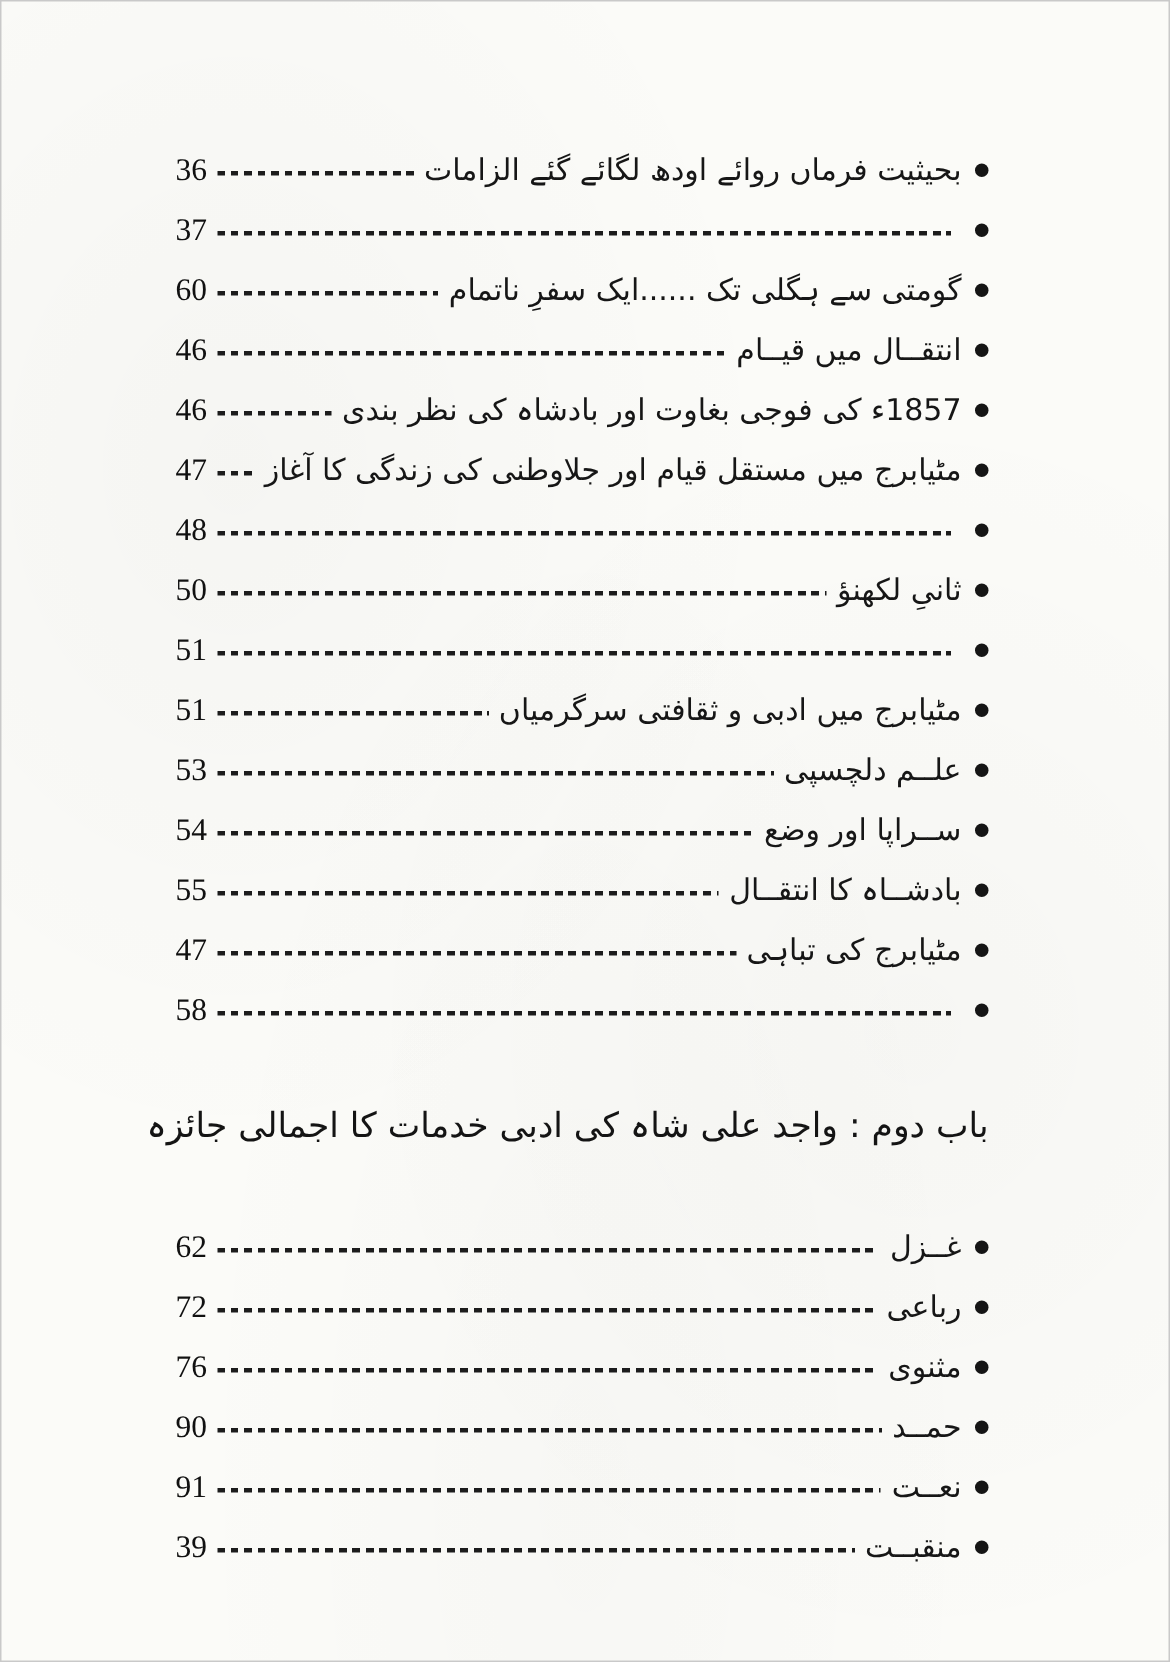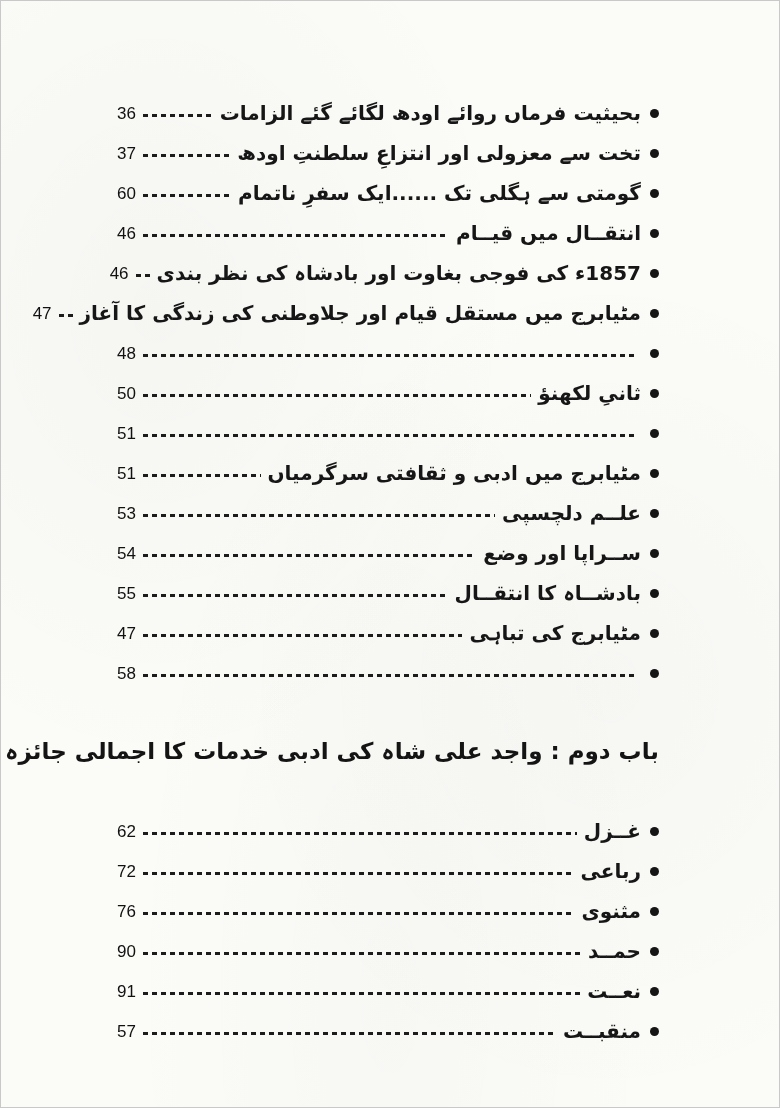--- a/index.html
+++ b/index.html
@@ -28,47 +28,47 @@
     height:40px;
   }
   .bullet{
     width:9px;height:9px;border-radius:50%;
     background:#151515;
     flex:0 0 auto;
     margin-inline-end:9px;
   }
   .title{
     font-size:20px;
-    font-weight:bold;
+    font-weight:normal;
     color:#161616;
     white-space:nowrap;
     line-height:1.35;
     flex:0 0 auto;
   }
   .leader{
     flex:1 1 auto;
     min-width:14px;
     height:3px;
     margin:0 7px;
     position:relative;
     top:2px;
     background:repeating-linear-gradient(90deg,#1c1c1c 0 5px,transparent 5px 9px);
   }
   .pagenum{
-    font-family:Liberation Sans, sans-serif;
-    font-size:17px;
+    font-family:Liberation Serif, serif;
+    font-size:21px;
     color:#111111;
     flex:0 0 auto;
     line-height:1;
   }
   .chapter-heading{
     direction:rtl;
     text-align:center;
     font-size:23px;
-    font-weight:bold;
+    font-weight:normal;
     color:#141414;
     margin-top:40px;
     height:36px;
     line-height:36px;
     white-space:nowrap;
   }
   #section-2{margin-top:42px;}
 </style>
 </head>
 <body>
@@ -77,21 +77,20 @@
   <div class="toc-list" id="section-1">
   <div class="toc-row">
     <span class="bullet"></span>
     <span class="title">بحیثیت فرماں روائے اودھ لگائے گئے الزامات</span>
     <span class="leader"></span>
     <span class="pagenum">36</span>
   </div>
 
   <div class="toc-row">
     <span class="bullet"></span>
-    <span class="title">تخت سے معزولی اور انتزاعِ سلطنتِ اودھ</span>
     <span class="leader"></span>
     <span class="pagenum">37</span>
   </div>
 
   <div class="toc-row">
     <span class="bullet"></span>
     <span class="title">گومتی سے ہگلی تک ......ایک سفرِ ناتمام</span>
     <span class="leader"></span>
     <span class="pagenum">60</span>
   </div>
@@ -211,16 +210,16 @@
     <span class="bullet"></span>
     <span class="title">نعــت</span>
     <span class="leader"></span>
     <span class="pagenum">91</span>
   </div>
 
   <div class="toc-row">
     <span class="bullet"></span>
     <span class="title">منقبــت</span>
     <span class="leader"></span>
-    <span class="pagenum">57</span>
+    <span class="pagenum">39</span>
   </div>
 </div>
 </div>
 
 </body></html>

